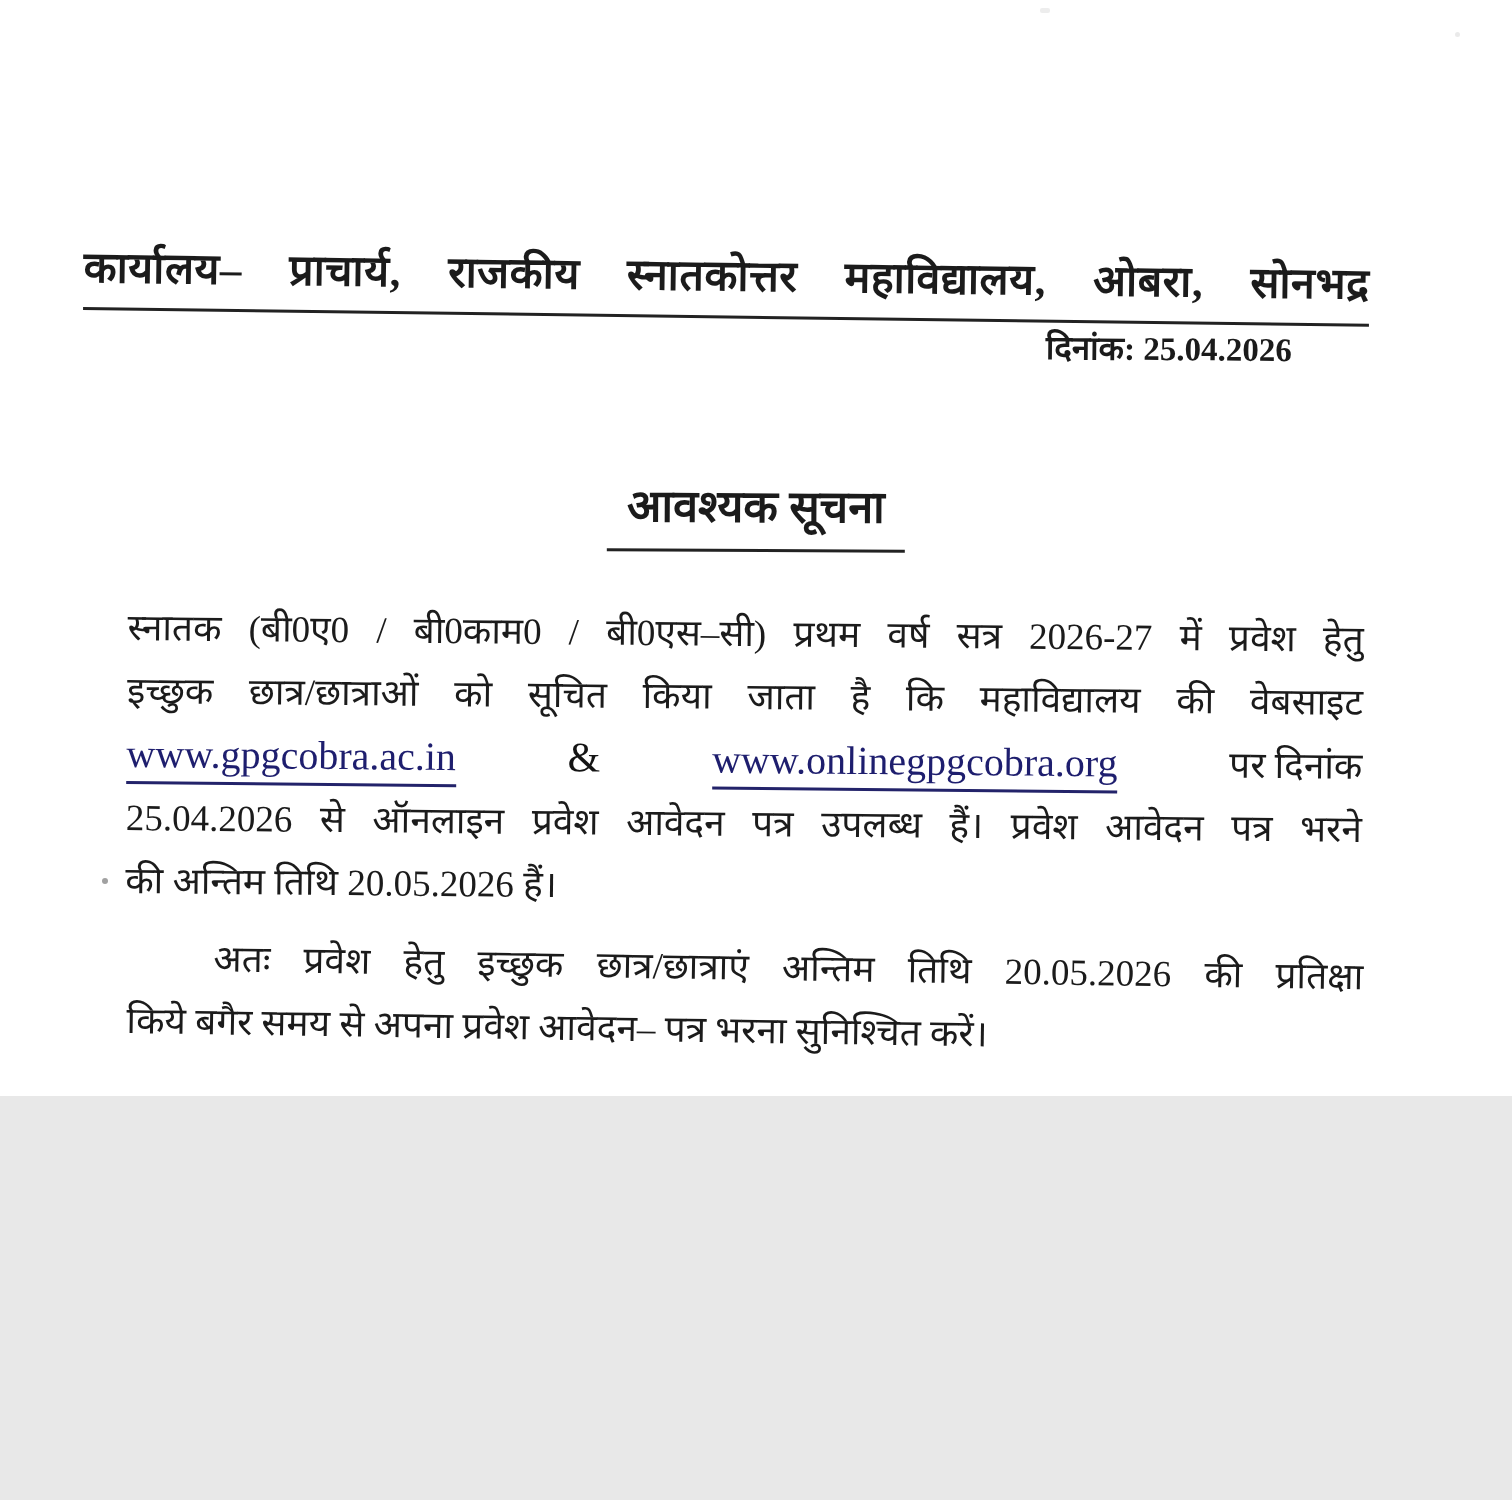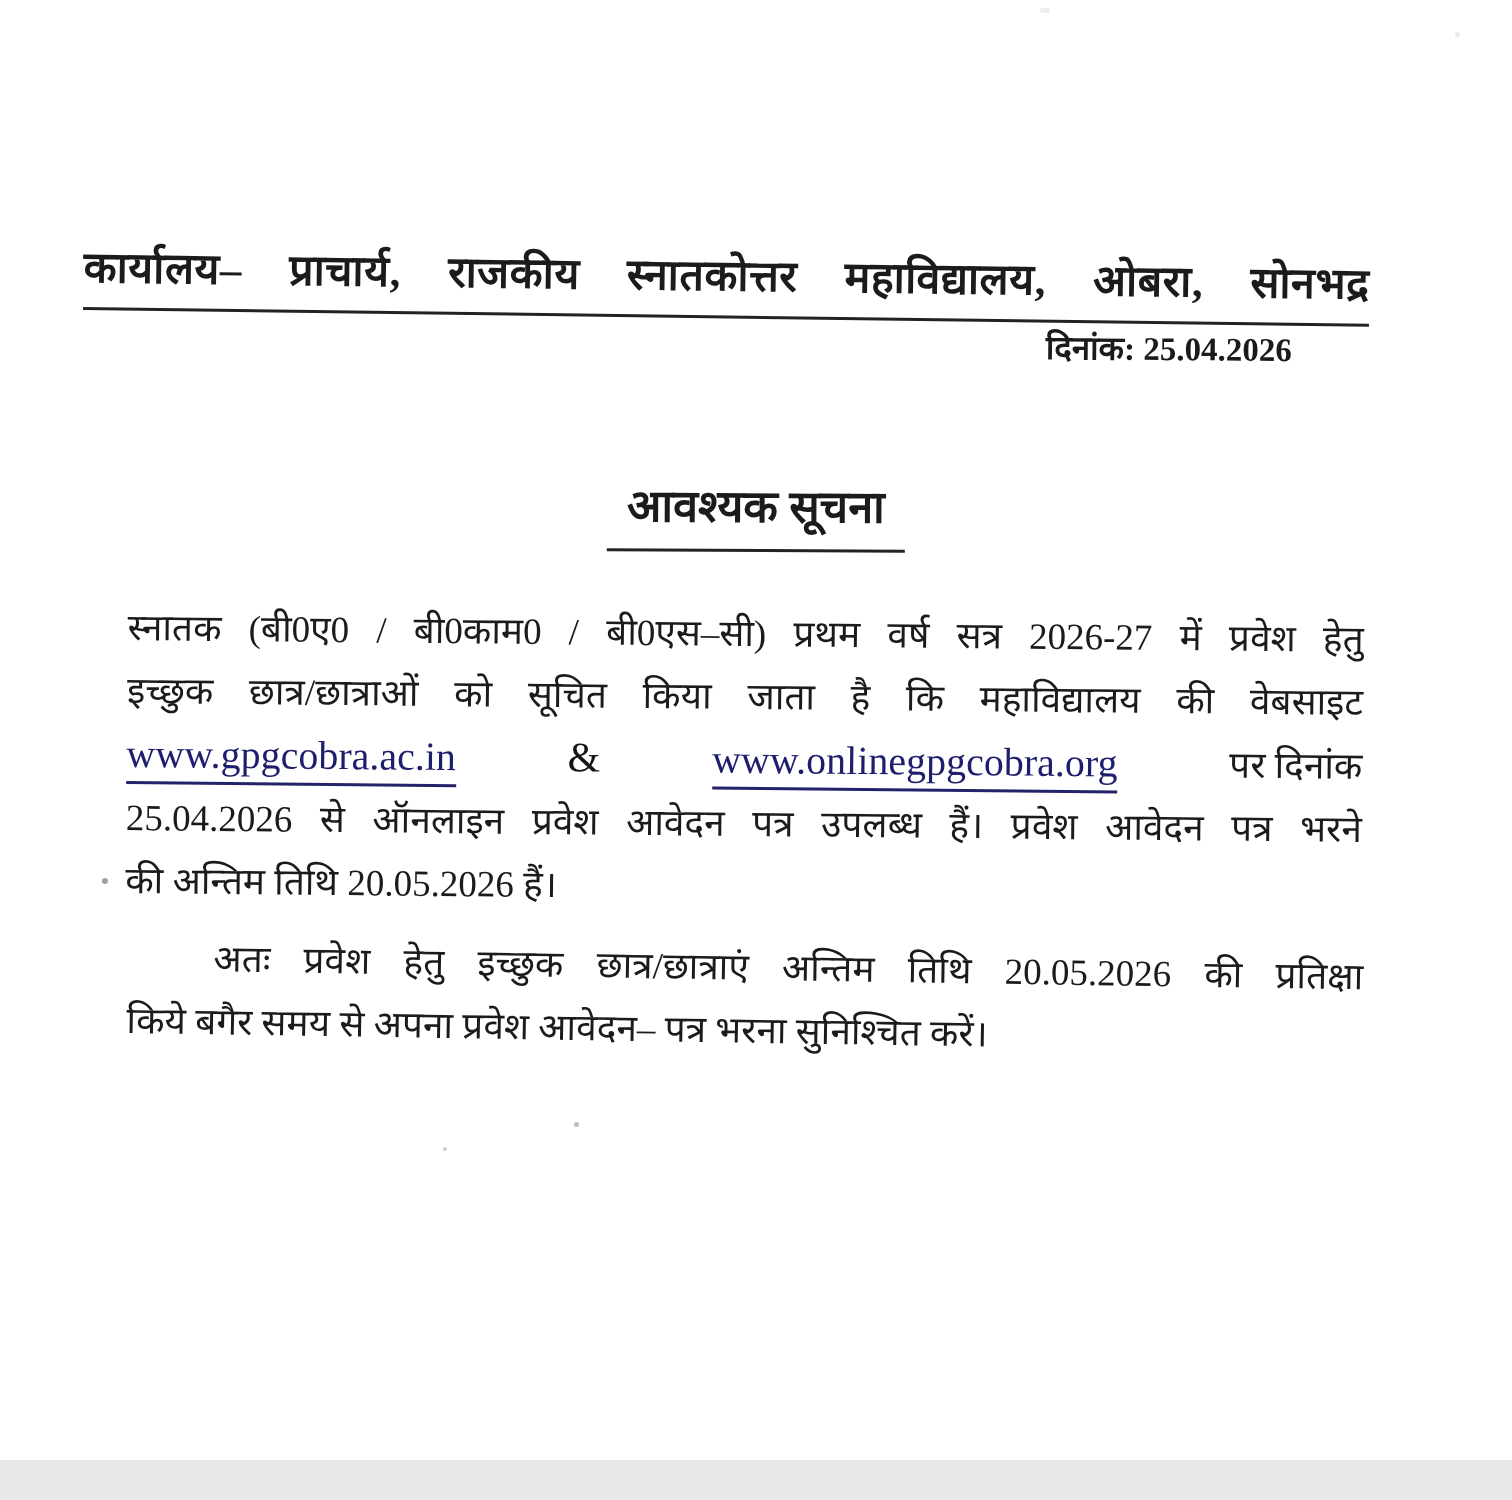--- a/index.html
+++ b/index.html
@@ -3,21 +3,21 @@
 <meta charset="utf-8">
 <style>
   html, body {
     margin: 0;
     padding: 0;
     background: #e8e8e8;
   }
   .page {
     position: relative;
     width: 1512px;
-    height: 1460px;
+    height: 1096px;
     background: #ffffff;
     overflow: hidden;
     font-family: "Liberation Serif", "DejaVu Serif", serif;
     color: #1b1b1b;
   }
 
   
   .letterhead {
     position: absolute;
     left: 84px;

